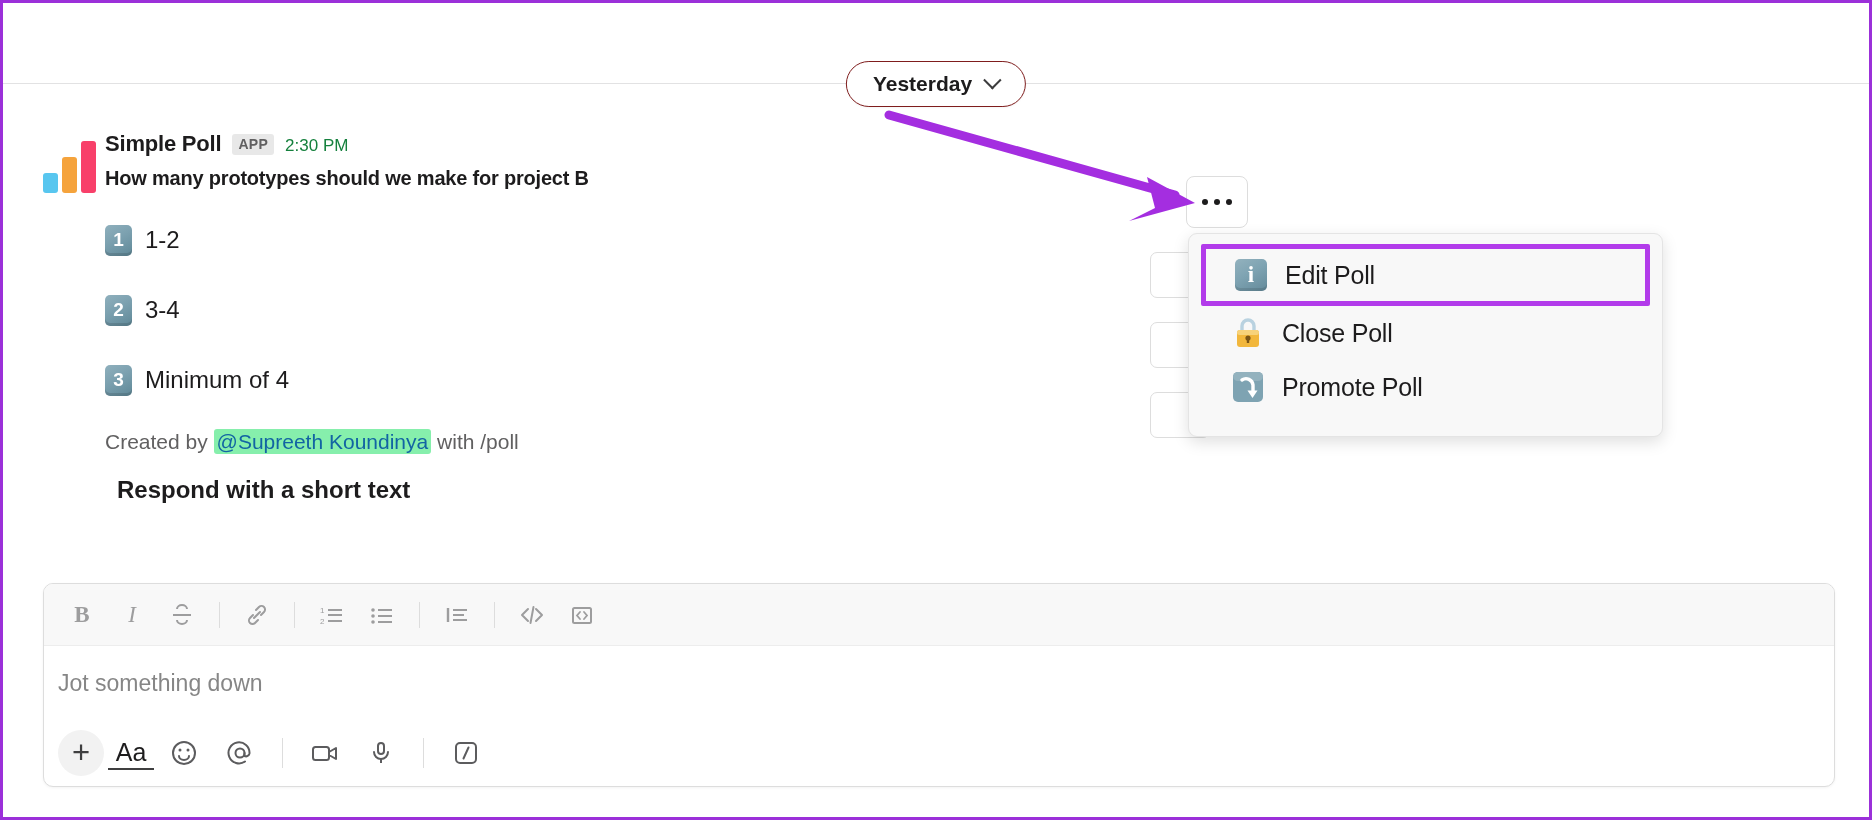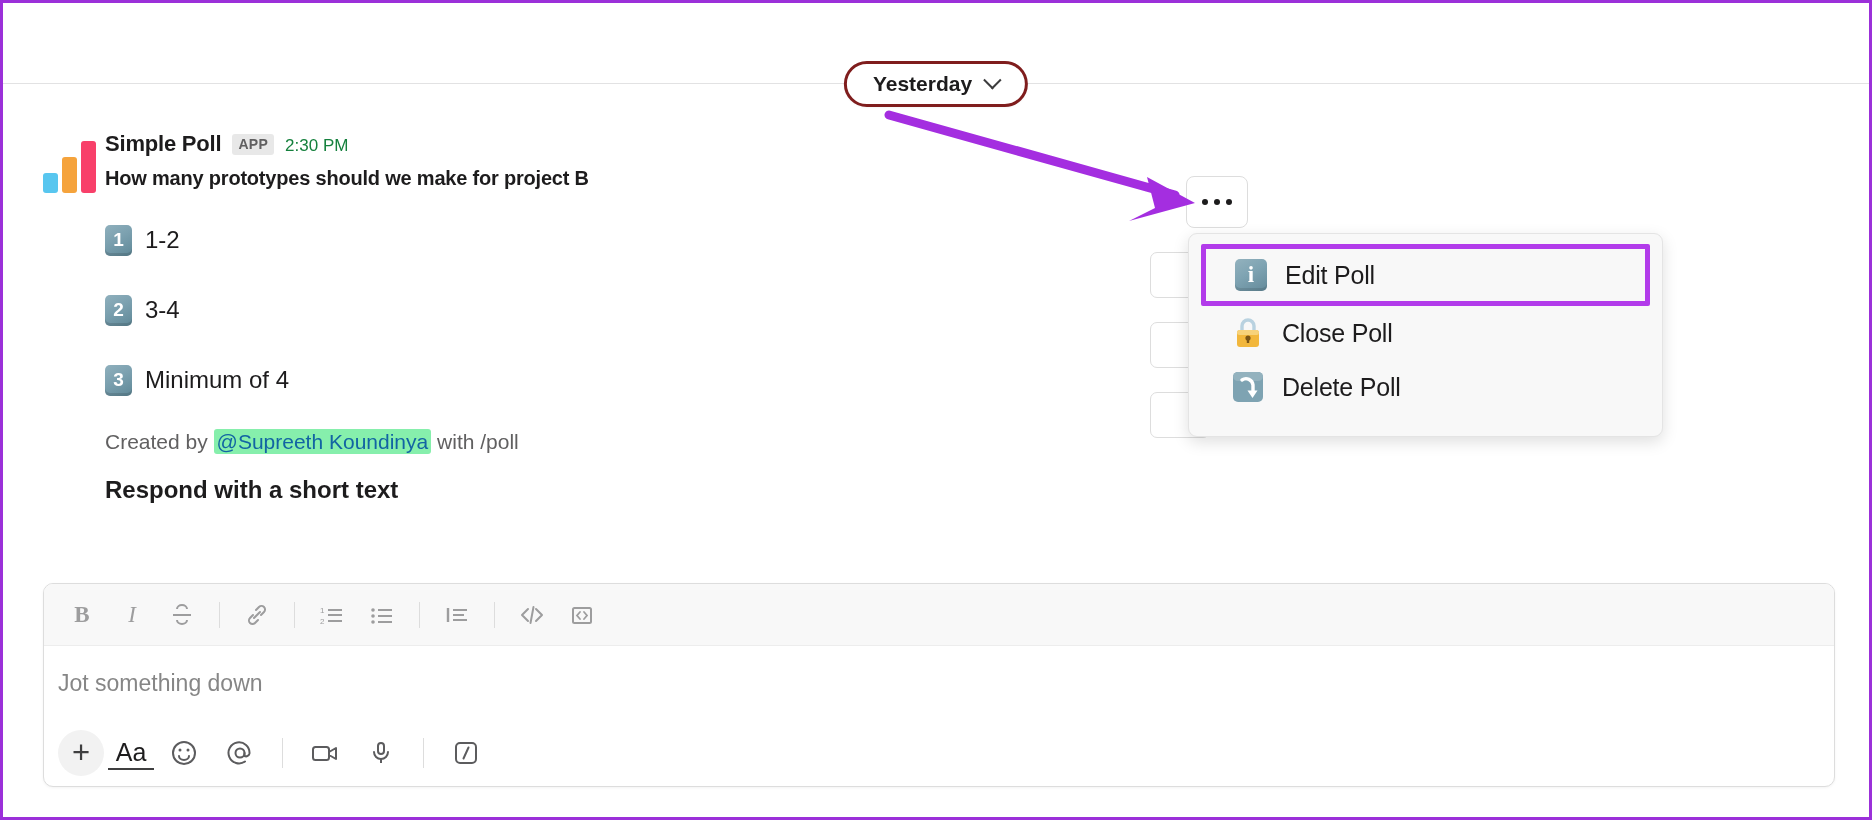--- a/index.html
+++ b/index.html
@@ -33,21 +33,21 @@
     position: absolute;
     left: 50%;
     transform: translateX(-50%);
     top: 58px;
     height: 46px;
     padding: 0 26px;
     display: flex;
     align-items: center;
     gap: 14px;
     background: #ffffff;
-    border: 3px solid #7f1d1d;
+    border: 1px solid #7f1d1d;
     border-radius: 26px;
     font-size: 21px;
     font-weight: 700;
     color: #1d1c1d;
     box-shadow: 0 1px 2px rgba(0,0,0,0.04);
     cursor: pointer;
   }
   .chev {
     width: 13px; height: 13px;
     border-right: 2.4px solid #3c3c3d;
@@ -146,20 +146,21 @@
     border-radius: 3px;
     padding: 1px 3px;
     cursor: pointer;
   }
 
   .next-msg {
     margin-top: 22px;
     font-size: 24px;
     font-weight: 700;
     color: #1d1c1d;
+    margin-left: 12px;
   }
 
   
   .vote-btn {
     position: absolute;
     width: 60px; height: 46px;
     border: 1px solid #dddddd;
     border-radius: 7px;
     background: #ffffff;
     cursor: pointer;
@@ -416,21 +417,21 @@
 
     <div class="ctx-item">
       <span class="ctx-icon">
         <svg width="32" height="32" viewBox="0 0 32 32">
           <rect x="1" y="1" width="30" height="30" rx="5" fill="#7ea3b2"></rect>
           <rect x="1" y="1" width="30" height="9" rx="5" fill="#93b2be"></rect>
           <path d="M10 9 a7 7 0 0 1 11 5 v6" fill="none" stroke="#ffffff" stroke-width="3.4" stroke-linecap="round"></path>
           <polygon points="20.5,27 15.5,19.5 25.5,19.5" fill="#ffffff"></polygon>
         </svg>
       </span>
-      <span class="ctx-label">Delete Poll</span>
+      <span class="ctx-label">Promote Poll</span>
     </div>
   </div>
 
   <div class="composer">
 
     <div class="fmt-bar">
       <div class="fmt-btn b">B</div>
       <div class="fmt-btn i">I</div>
       <div class="fmt-btn">
         <svg width="26" height="26" viewBox="0 0 26 26">

